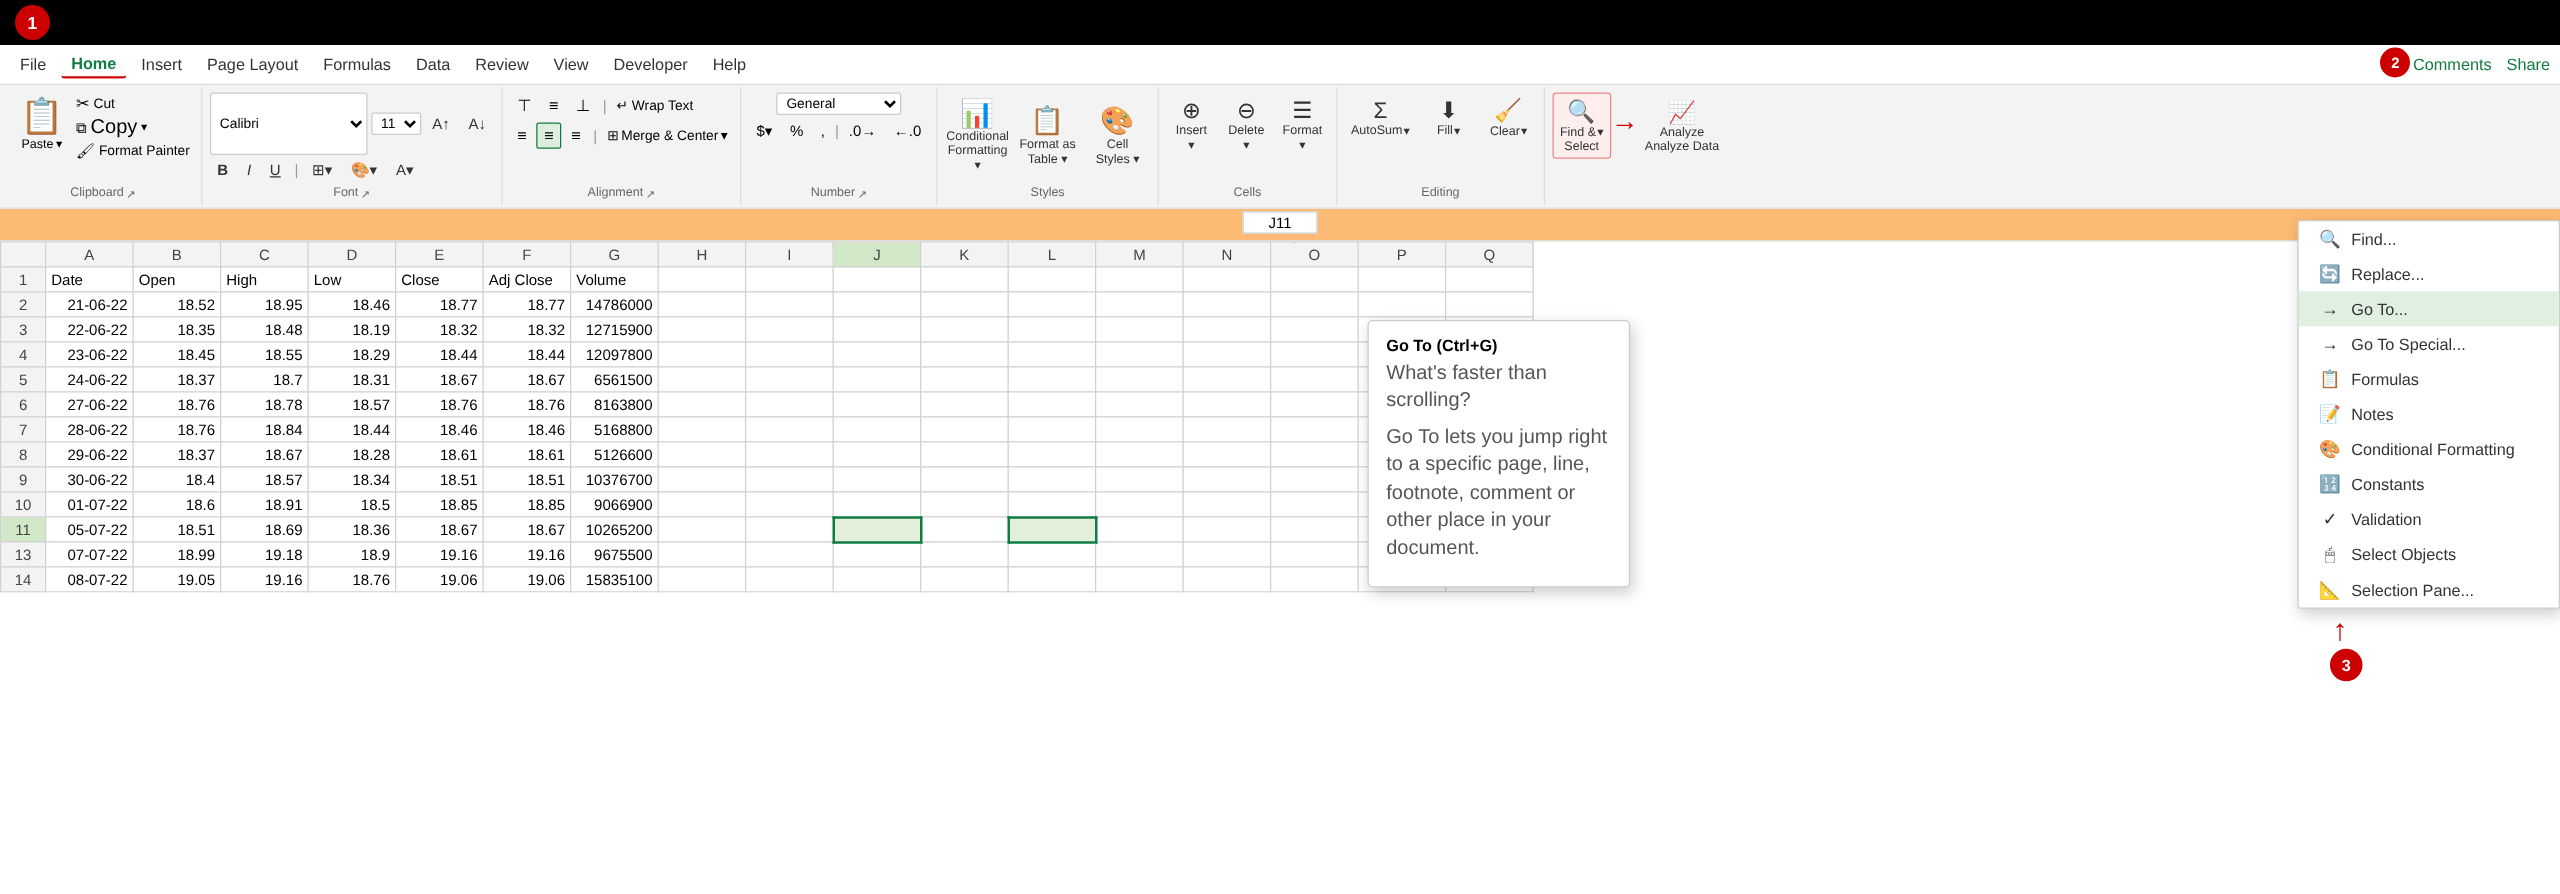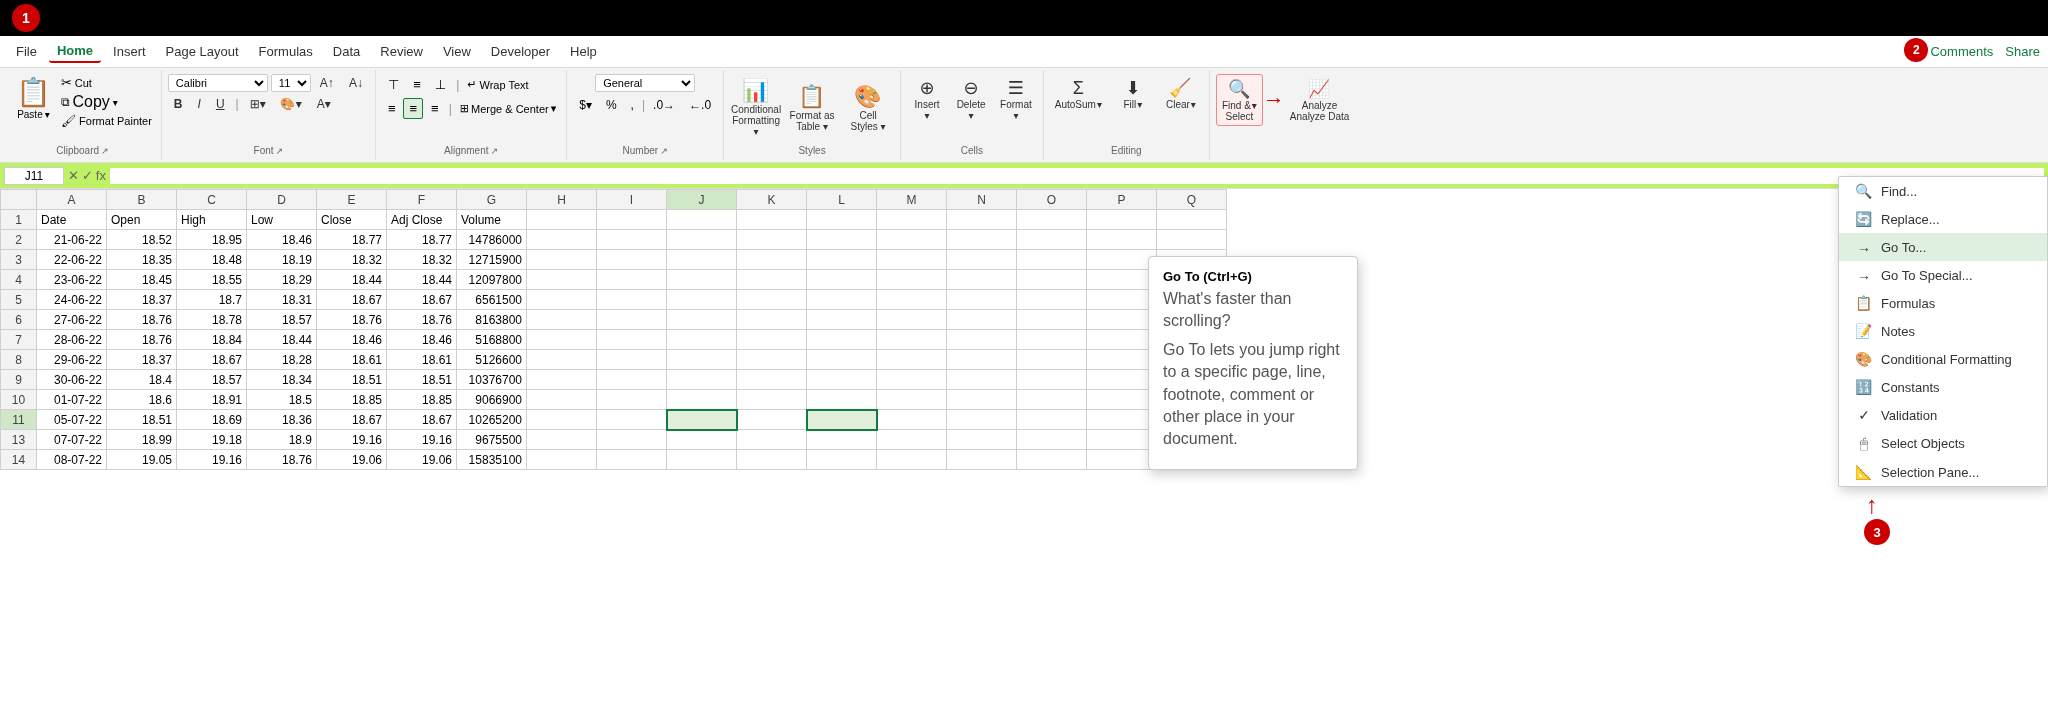--- a/index.html
+++ b/index.html
@@ -102,23 +102,23 @@
       display: flex; align-items: center; gap: 3px;
       font-size: 11px; cursor: pointer;
       padding: 1px 3px; border-radius: 2px;
     }
     .font-row {
       display: flex; align-items: center; gap: 3px;
     }
     .font-select {
       border: 1px solid #ccc;
       border-radius: 2px;
-      padding: 1px 3px;
+      padding: 17px 3px;
       font-size: 11px;
-      width: 100px;
+      width: 126px;
       background: #fff;
     }
     .size-select {
       border: 1px solid #ccc;
       border-radius: 2px;
       padding: 1px 3px;
       font-size: 11px;
       width: 40px;
       background: #fff;
     }
@@ -257,21 +257,22 @@
     .find-btn .icon { font-size: 18px; }
 
     
     .formula-bar {
       display: flex;
       align-items: center;
       padding: 2px 4px;
       border-bottom: 1px solid #ddd;
       gap: 4px;
       height: 26px;
-      background: #bef264;
+      background: #fdba74;
+      flex-direction: column;
     }
     .cell-ref {
       border: 1px solid #ccc;
       padding: 1px 4px;
       width: 60px;
       font-size: 12px;
       text-align: center;
     }
     .formula-dividers {
       display: flex; gap: 3px; align-items: center;
@@ -939,21 +940,21 @@
             <td></td>
             <td></td>
             <td></td>
             <td></td>
           </tr>
         </tbody>
     </table>
   </div>
 </div>
 
-<div class="goto-tooltip" style="left:1148px; top:256px;">
+<div class="goto-tooltip" style="left:1094px; top:256px;">
   <h4>Go To (Ctrl+G)</h4>
   <p>What's faster than scrolling?</p>
   <p>Go To lets you jump right to a specific page, line, footnote, comment or other place in your document.</p>
 </div>
 
 <div class="dropdown-menu" style="right:0; top:176px; width:210px;">
   <div class="dropdown-item">
     <span class="item-icon">🔍</span>
     <span>Find...</span>
   </div>

